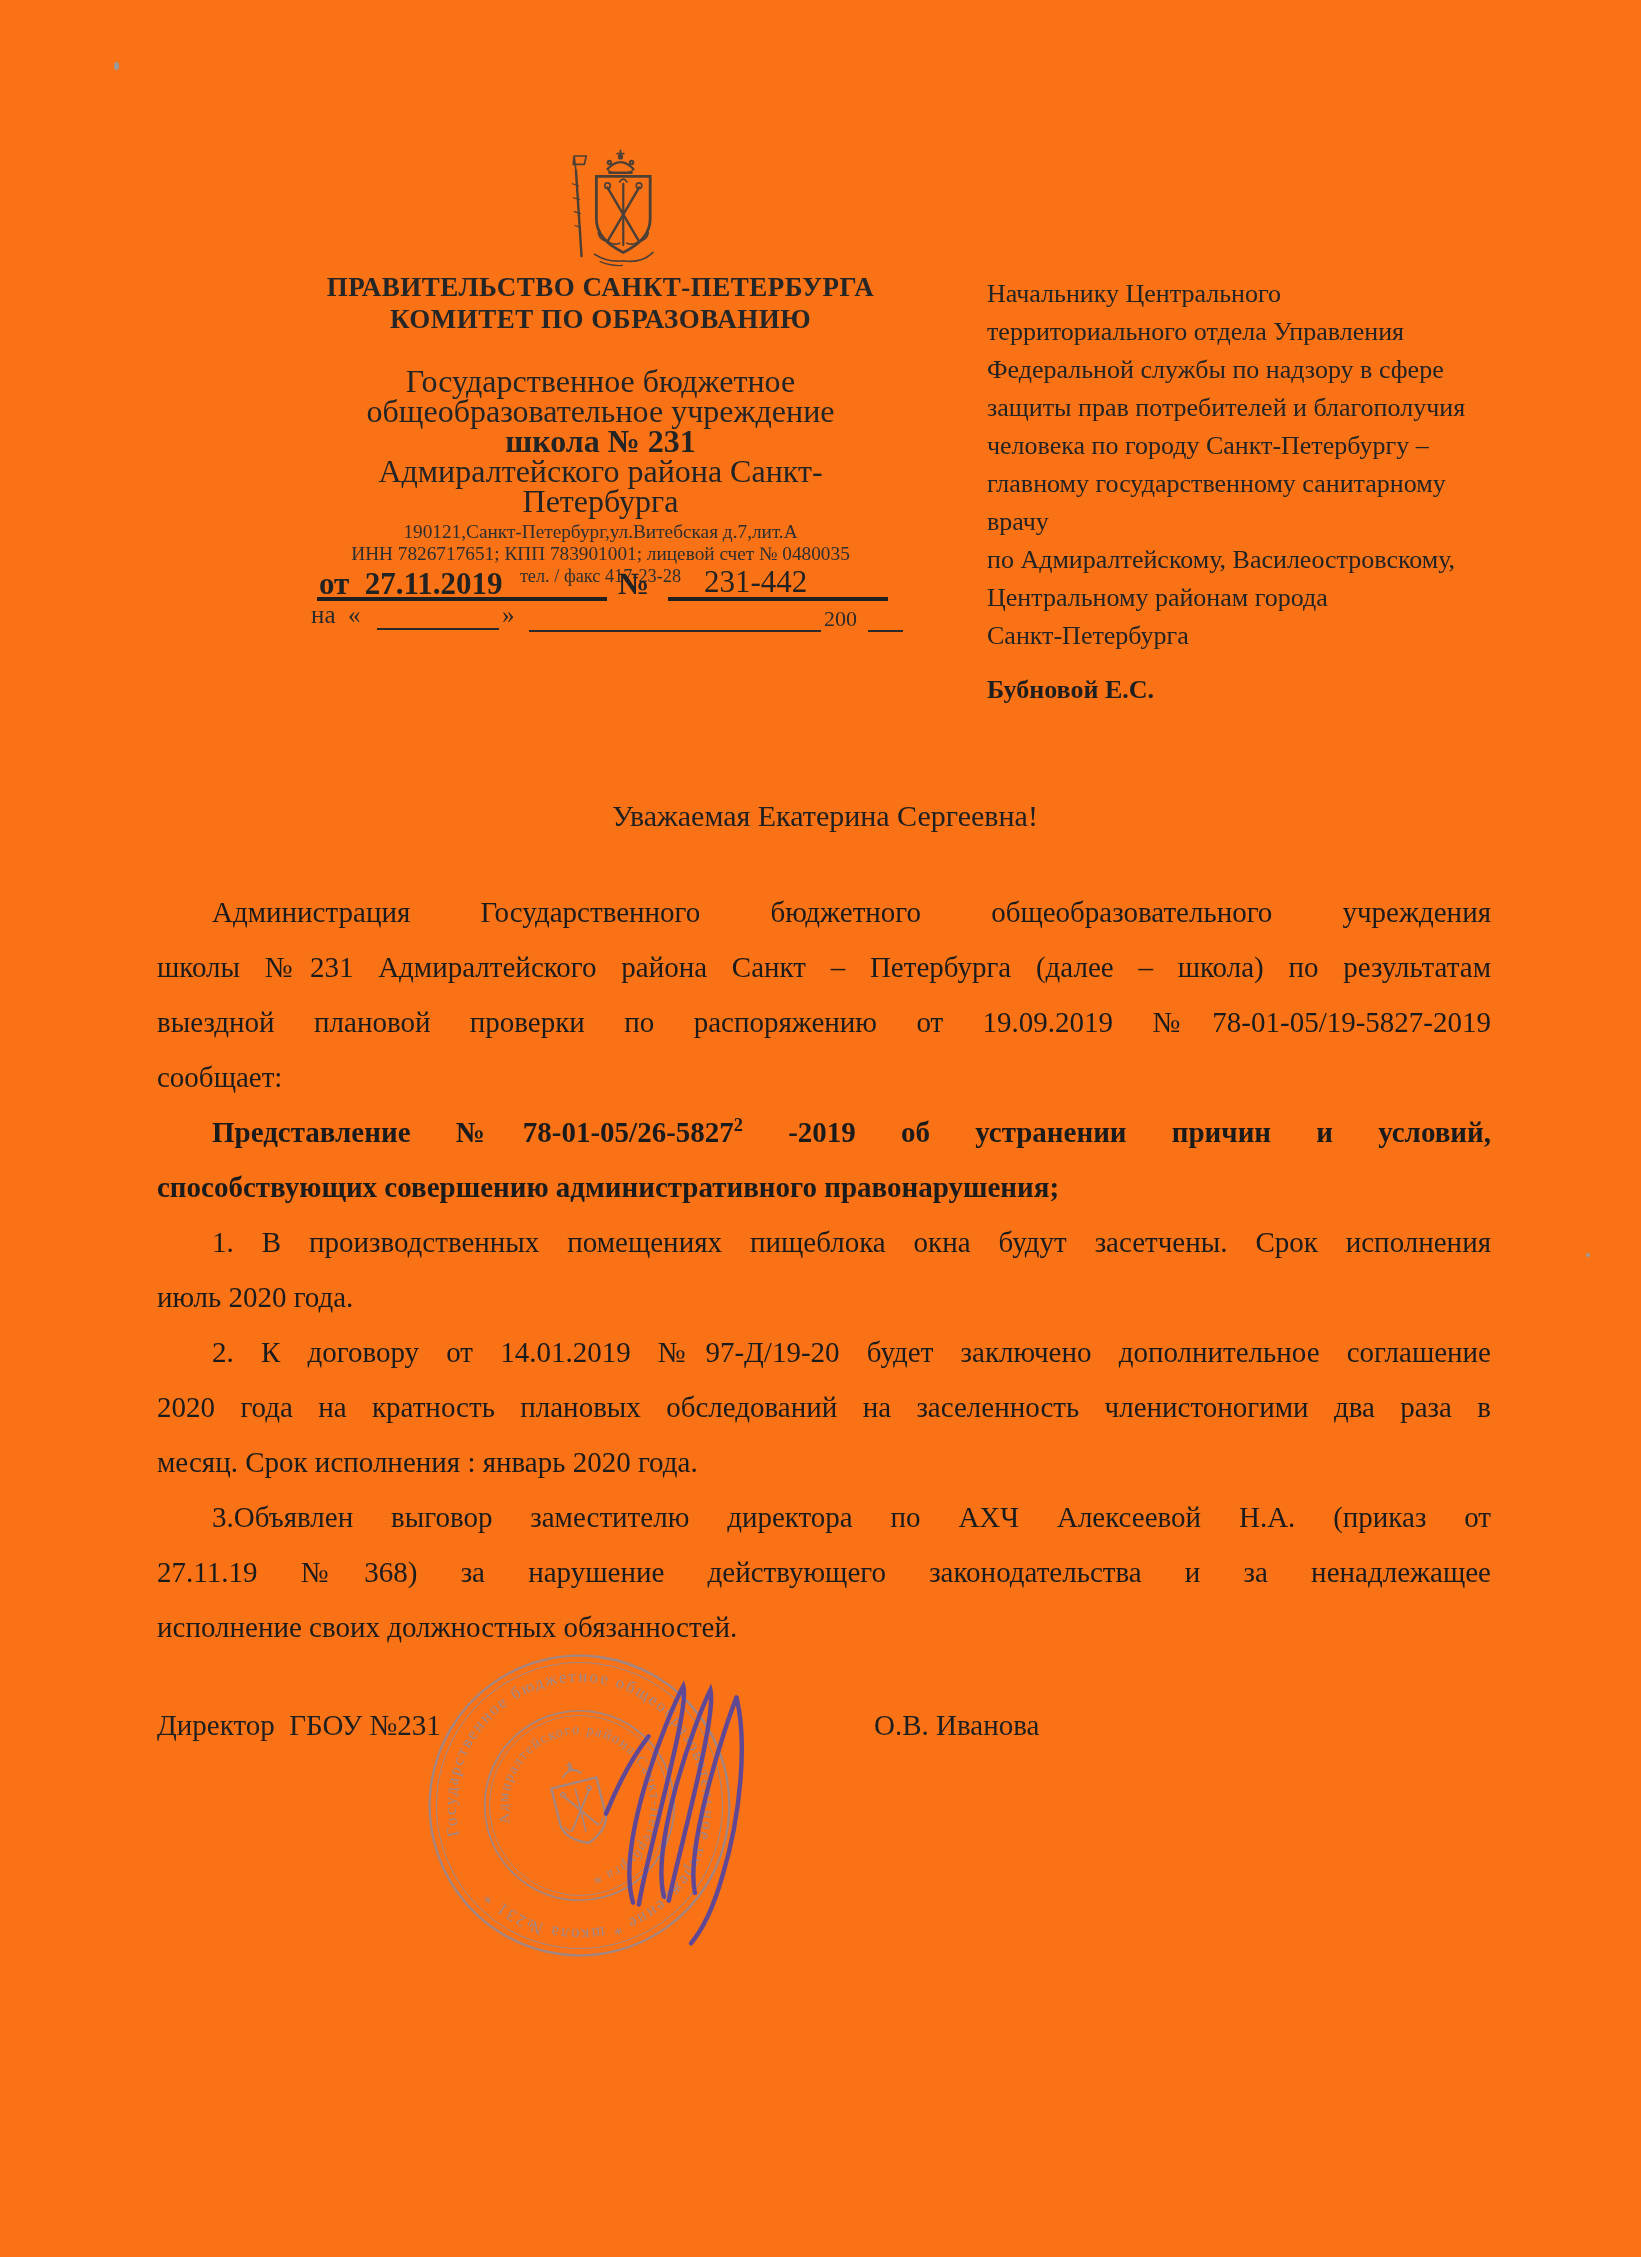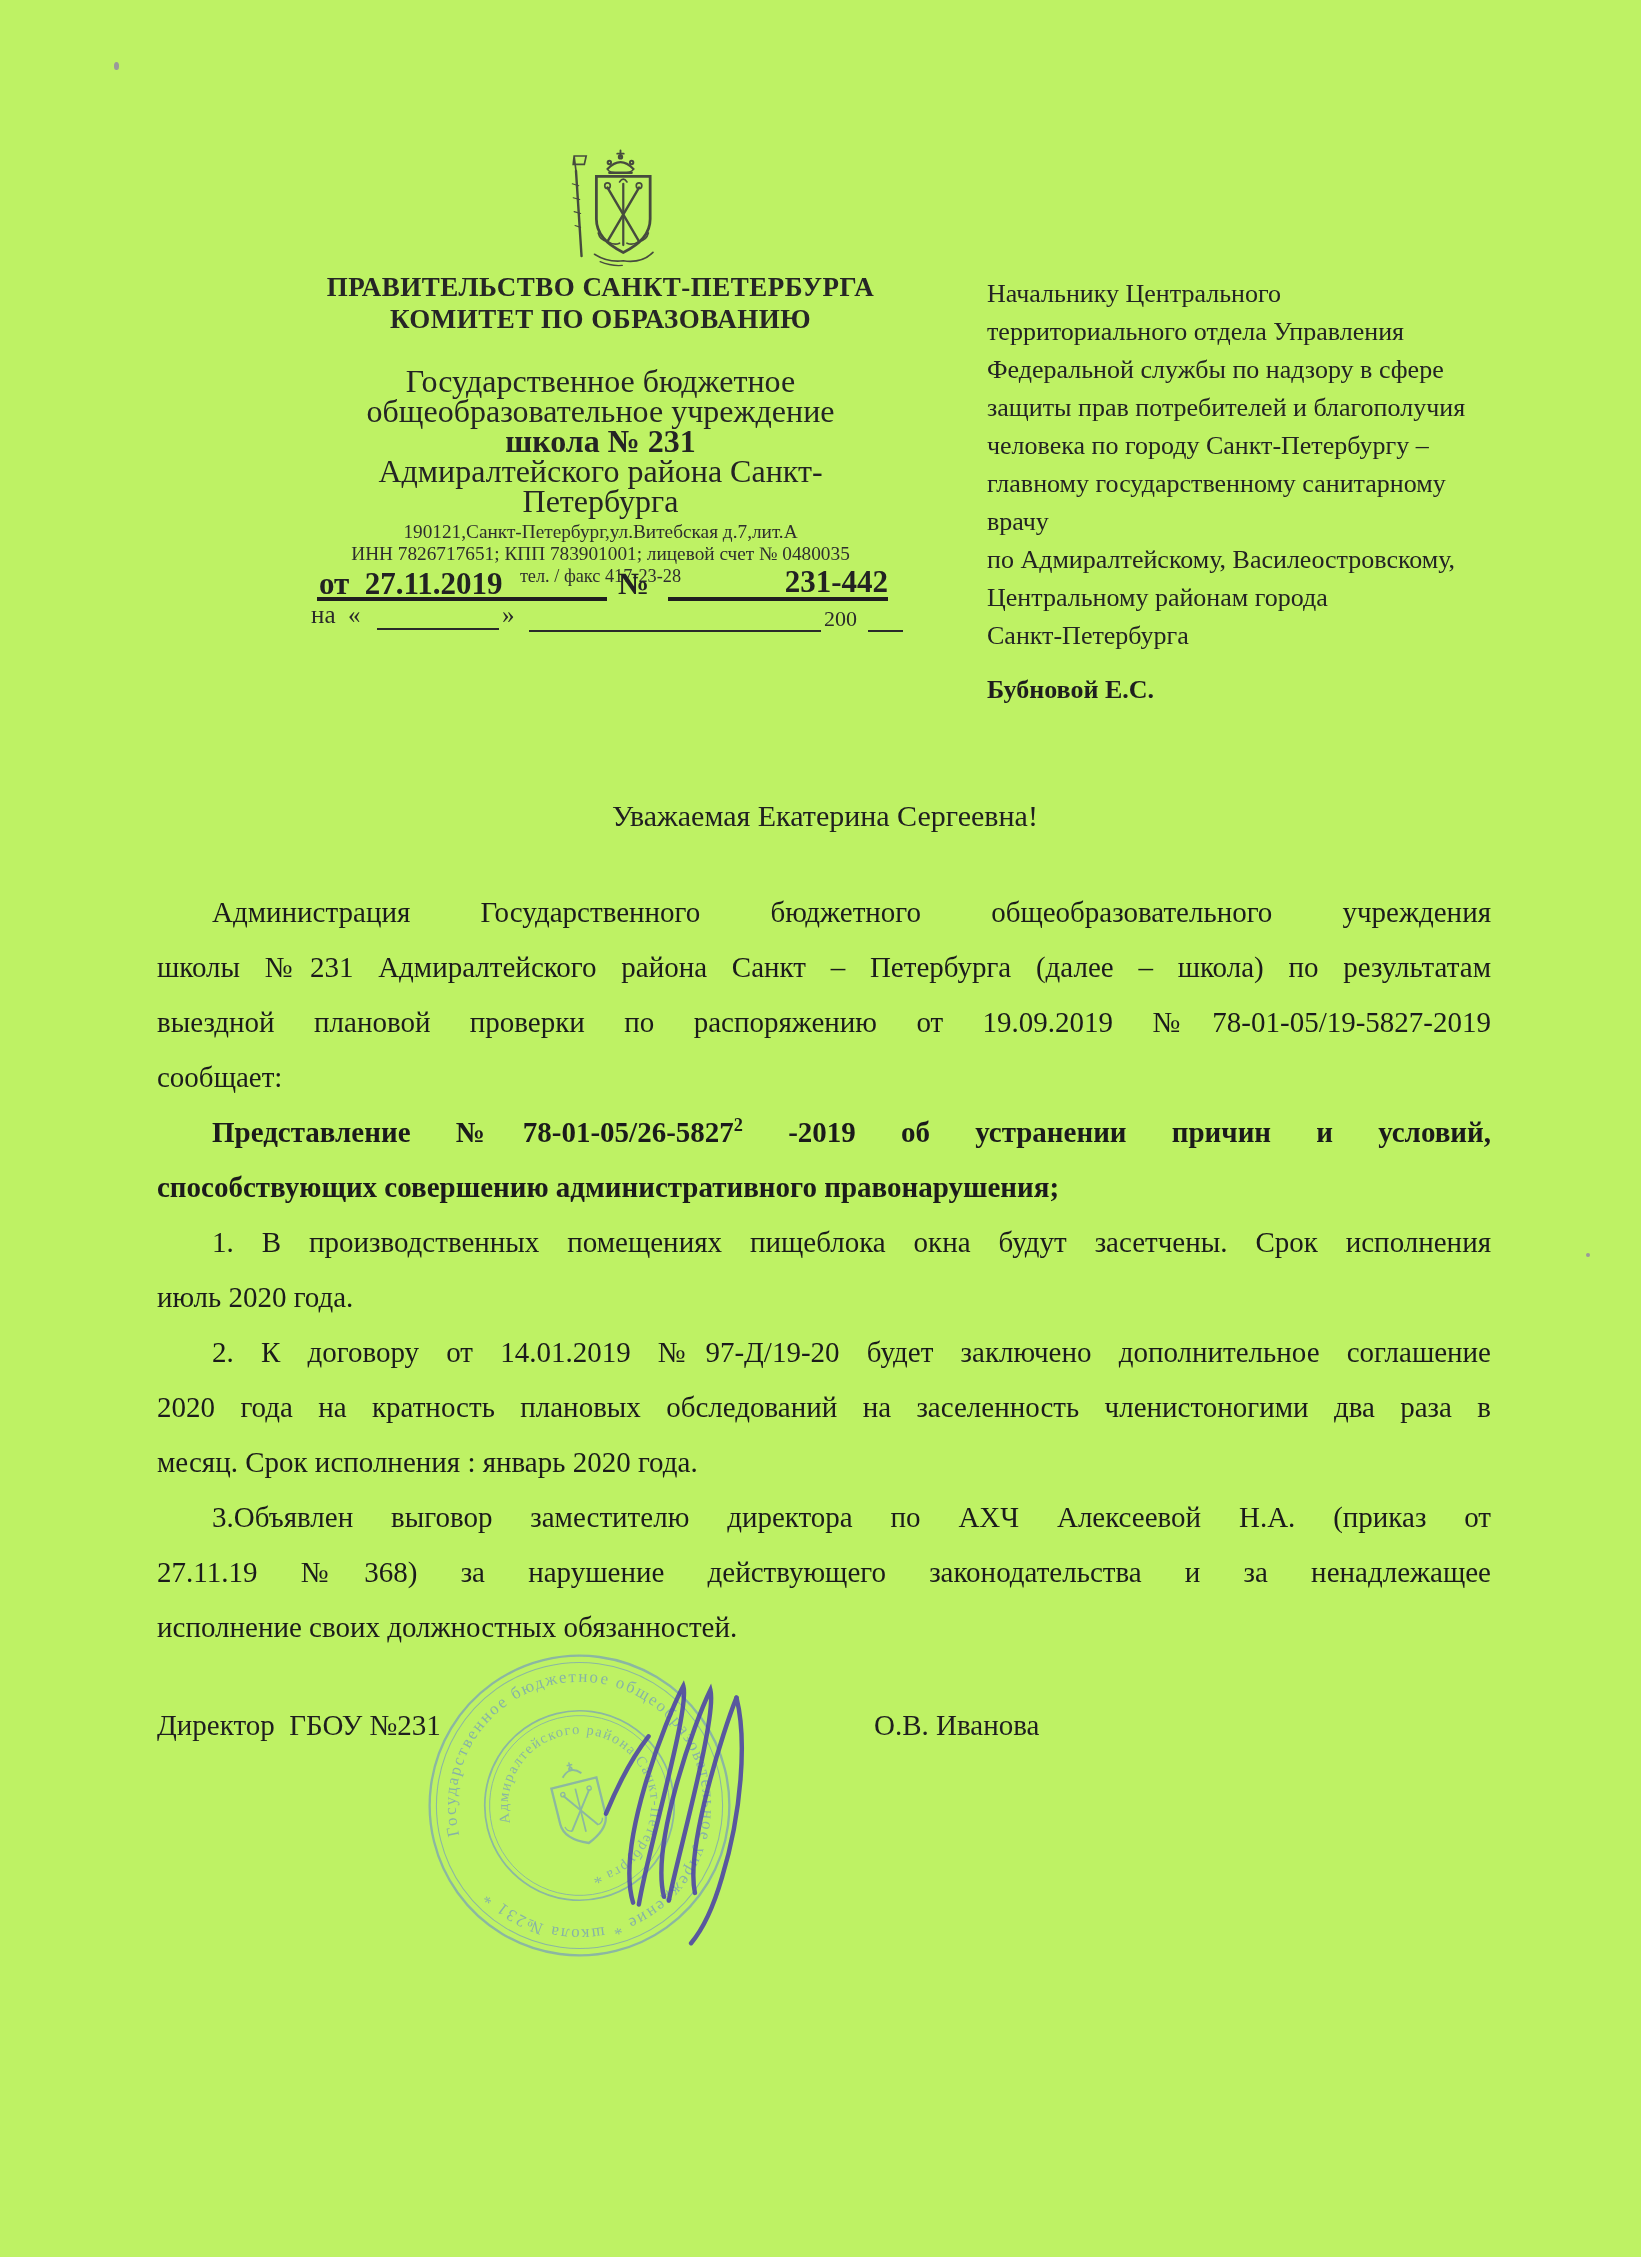--- a/index.html
+++ b/index.html
@@ -1,36 +1,36 @@
 <!DOCTYPE html>
 <html><head>
 <meta charset="utf-8">
 <style>
   html,body{margin:0;padding:0;background:#fcfcfb;}
-  .page{position:relative;width:1641px;height:2257px;background:#bef264;overflow:hidden;
+  .page{position:relative;width:1641px;height:2257px;background:#f97316;overflow:hidden;
         font-family:"Liberation Serif","DejaVu Serif",serif;color:#1c1c1c;}
   .abs{position:absolute;}
 
   
   .lh-col{left:301px;top:271px;width:599px;text-align:center;}
   .lh-gov{font-weight:bold;font-size:27px;line-height:32px;color:#262626;letter-spacing:0.5px;}
   .lh-org{font-size:32px;line-height:30px;color:#242424;}
   .lh-org-first{margin-top:31px;}
   .lh-school{font-weight:bold;}
   .lh-small{font-size:19.3px;line-height:22px;color:#2e2e2e;}
   .lh-small-first{margin-top:4.8px;}
   .lh-tel{font-size:18.3px;}
 
   
   .date-row{left:0;top:566px;width:1641px;height:39px;font-size:31px;}
   .date-text{position:absolute;left:319px;top:0;font-weight:bold;white-space:pre;color:#222;}
   .u1{position:absolute;left:317px;top:31px;width:290px;height:3.9px;background:#1f1f1f;}
   .no-sign{position:absolute;left:618px;top:0;font-weight:bold;color:#222;}
   .u2{position:absolute;left:668px;top:31px;width:220px;height:3.9px;background:#1f1f1f;}
-  .no-val{position:absolute;left:668px;top:-1.9px;width:220px;text-align:right;font-weight:bold;color:#222;}
+  .no-val{position:absolute;left:704px;top:-1.9px;width:220px;text-align:left;font-weight:normal;color:#222;}
   .ref-row{left:0;top:601px;width:1494px;height:35px;font-size:25px;color:#2a2a2a;}
   .ref-na{position:absolute;left:311px;top:0;white-space:pre;}
   .ru1{position:absolute;left:377px;top:27px;width:122px;height:2.4px;background:#2a2a2a;}
   .ref-close{position:absolute;left:502px;top:0;}
   .ru2{position:absolute;left:529px;top:29px;width:292px;height:2.4px;background:#2a2a2a;}
   .ref-200{position:absolute;left:824px;top:4.8px;font-size:22px;}
   .ru3{position:absolute;left:868px;top:29px;width:35px;height:2.4px;background:#2a2a2a;}
 
   
   .addr-col{left:987px;top:275px;width:565px;font-size:26px;line-height:38px;color:#232323;}

